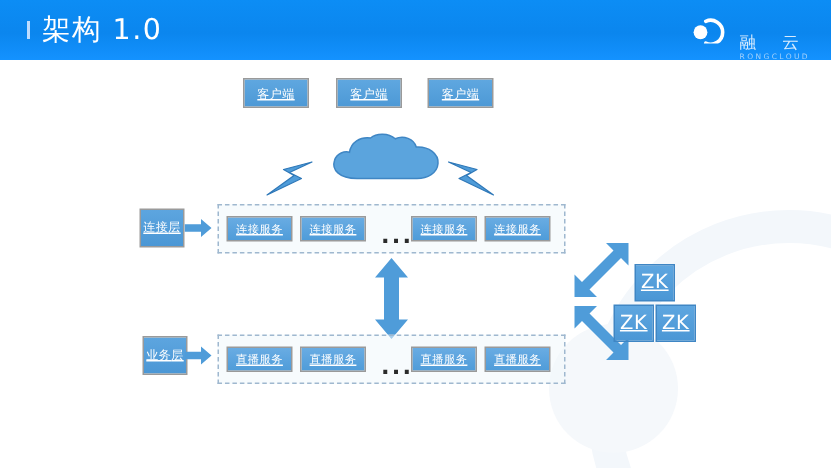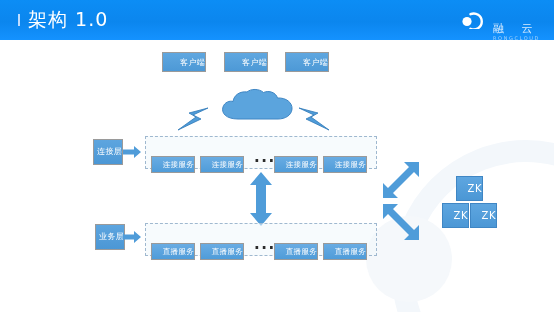--- a/index.html
+++ b/index.html
@@ -95,52 +95,51 @@
 
   
   .bbox {
     position: absolute;
     background: linear-gradient(180deg, #6aaee4 0%, #4f9cd9 100%);
     border: 1px solid #3f86c4;
     color: #ffffff;
     font-size: 8px;
     display: flex;
     align-items: center;
-    justify-content: flex-end;
+    justify-content: center;
     text-align: center;
     box-sizing: border-box;
     letter-spacing: .3px;
+    text-decoration: underline;
   }
   .client-box {
     width: 44px; height: 20px;
     border: 1px solid #9a9a9a;
     background: linear-gradient(180deg, #5fa7e0 0%, #4d99d6 100%);
     font-size: 8px;
   }
   .svc-box {
     width: 44px; height: 17px;
     border: 1px solid #9a9a9a;
     background: linear-gradient(180deg, #69ace3 0%, #4f9cd9 100%);
     font-size: 7.5px;
-    margin-top: 12px;
   }
   .layer-label {
     width: 30px; height: 26px;
     border: 1px solid #9a9a9a;
     background: linear-gradient(180deg, #5da5df 0%, #4b97d5 100%);
     font-size: 8px;
     line-height: 10px;
   }
   .zk-box {
     width: 27px; height: 25px;
     background: linear-gradient(180deg, #5ea6e0 0%, #4b97d5 100%);
     border: 1px solid #3f86c4;
-    font-size: 10px;
+    font-size: 13px;
     letter-spacing: .5px;
-    margin-left: 33px;
   }
 
   
   .group {
     position: absolute;
     border: 1px dashed #9fb8cf;
     background: rgba(240,247,252,0.55);
     box-sizing: border-box;
   }
 

